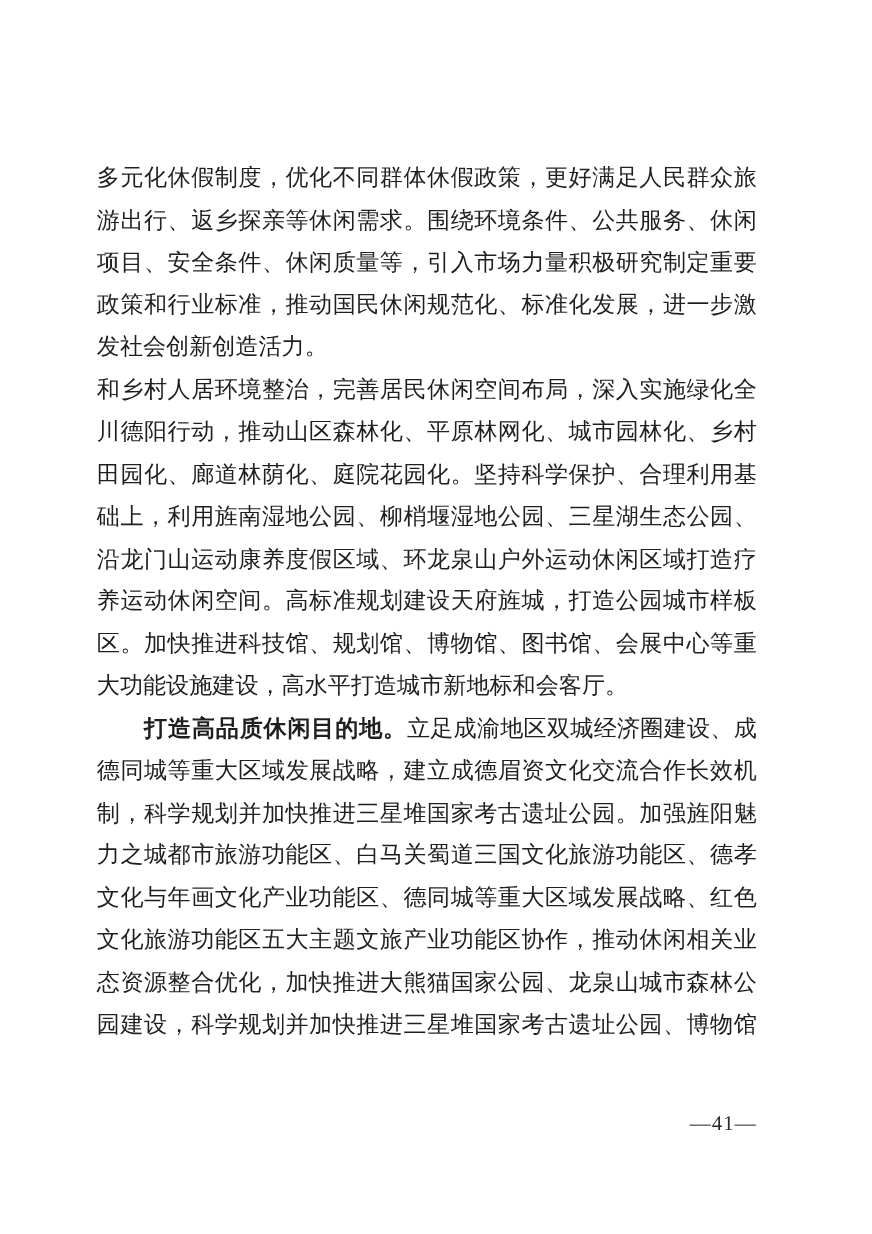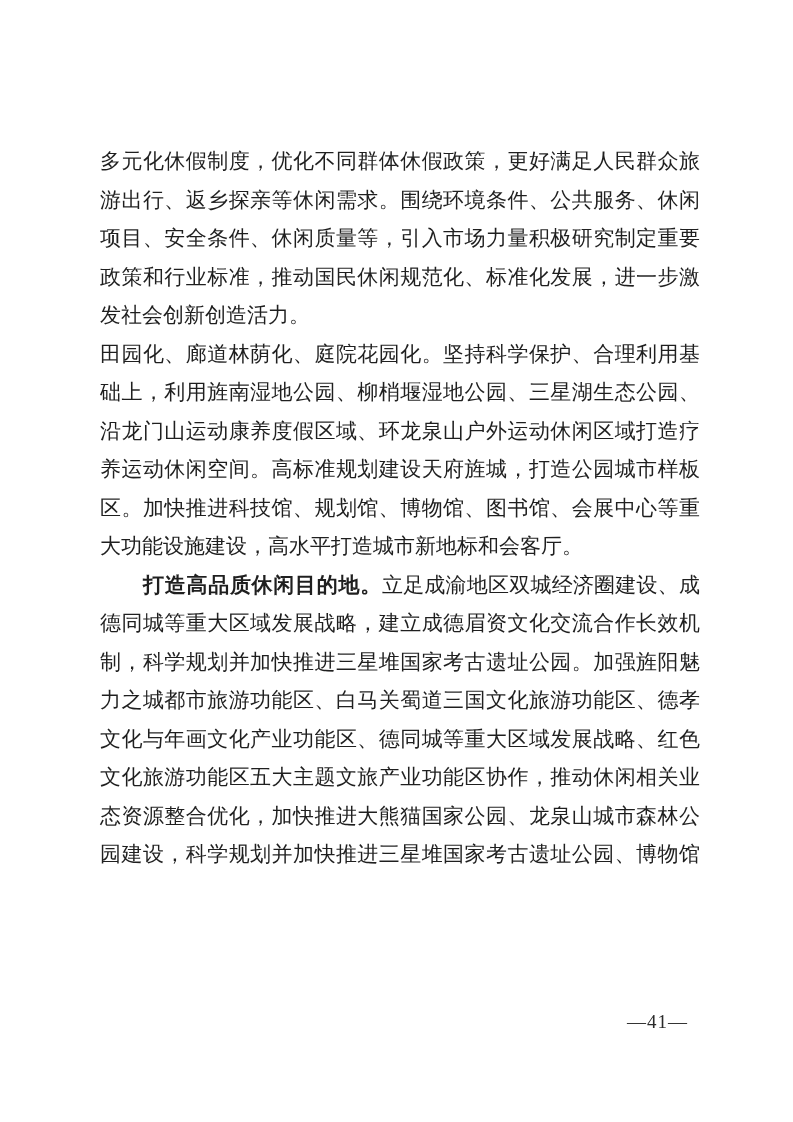--- a/index.html
+++ b/index.html
@@ -11,21 +11,21 @@
   }
   .page {
     position: relative;
     width: 793px;
     height: 1122px;
     background: #ffffff;
     overflow: hidden;
   }
   .body-text {
     position: absolute;
-    left: 100px;
+    left: 88px;
     top: 142px;
     width: 600px;
     font-size: 21px;
     line-height: 38.5px;
     color: #1f1f1f;
   }
   .line {
     height: 38.5px;
     text-align: justify;
     text-align-last: justify;
@@ -61,20 +61,22 @@
 <div class="page">
   <div class="body-text">
       <div>
         <div class="line"><span class="seg">多元化休假制度，优化不同群体休假政策，更好满足人民群众旅</span></div>
         <div class="line"><span class="seg">游出行、返乡探亲等休闲需求。围绕环境条件、公共服务、休闲</span></div>
         <div class="line"><span class="seg">项目、安全条件、休闲质量等，引入市场力量积极研究制定重要</span></div>
         <div class="line"><span class="seg">政策和行业标准，推动国民休闲规范化、标准化发展，进一步激</span></div>
         <div class="line line-end"><span class="seg">发社会创新创造活力。</span></div>
       </div>
       <div>
+        <div class="line"><span class="seg">和乡村人居环境整治，完善居民休闲空间布局，深入实施绿化全</span></div>
+        <div class="line"><span class="seg">川德阳行动，推动山区森林化、平原林网化、城市园林化、乡村</span></div>
         <div class="line"><span class="seg">田园化、廊道林荫化、庭院花园化。坚持科学保护、合理利用基</span></div>
         <div class="line"><span class="seg">础上，利用旌南湿地公园、柳梢堰湿地公园、三星湖生态公园、</span></div>
         <div class="line"><span class="seg">沿龙门山运动康养度假区域、环龙泉山户外运动休闲区域打造疗</span></div>
         <div class="line"><span class="seg">养运动休闲空间。高标准规划建设天府旌城，打造公园城市样板</span></div>
         <div class="line"><span class="seg">区。加快推进科技馆、规划馆、博物馆、图书馆、会展中心等重</span></div>
         <div class="line line-end"><span class="seg">大功能设施建设，高水平打造城市新地标和会客厅。</span></div>
       </div>
       <div>
         <div class="line line-indent"><span class="seg bold-lead">打造高品质休闲目的地。</span><span class="seg">立足成渝地区双城经济圈建设、成</span></div>
         <div class="line"><span class="seg">德同城等重大区域发展战略，建立成德眉资文化交流合作长效机</span></div>

